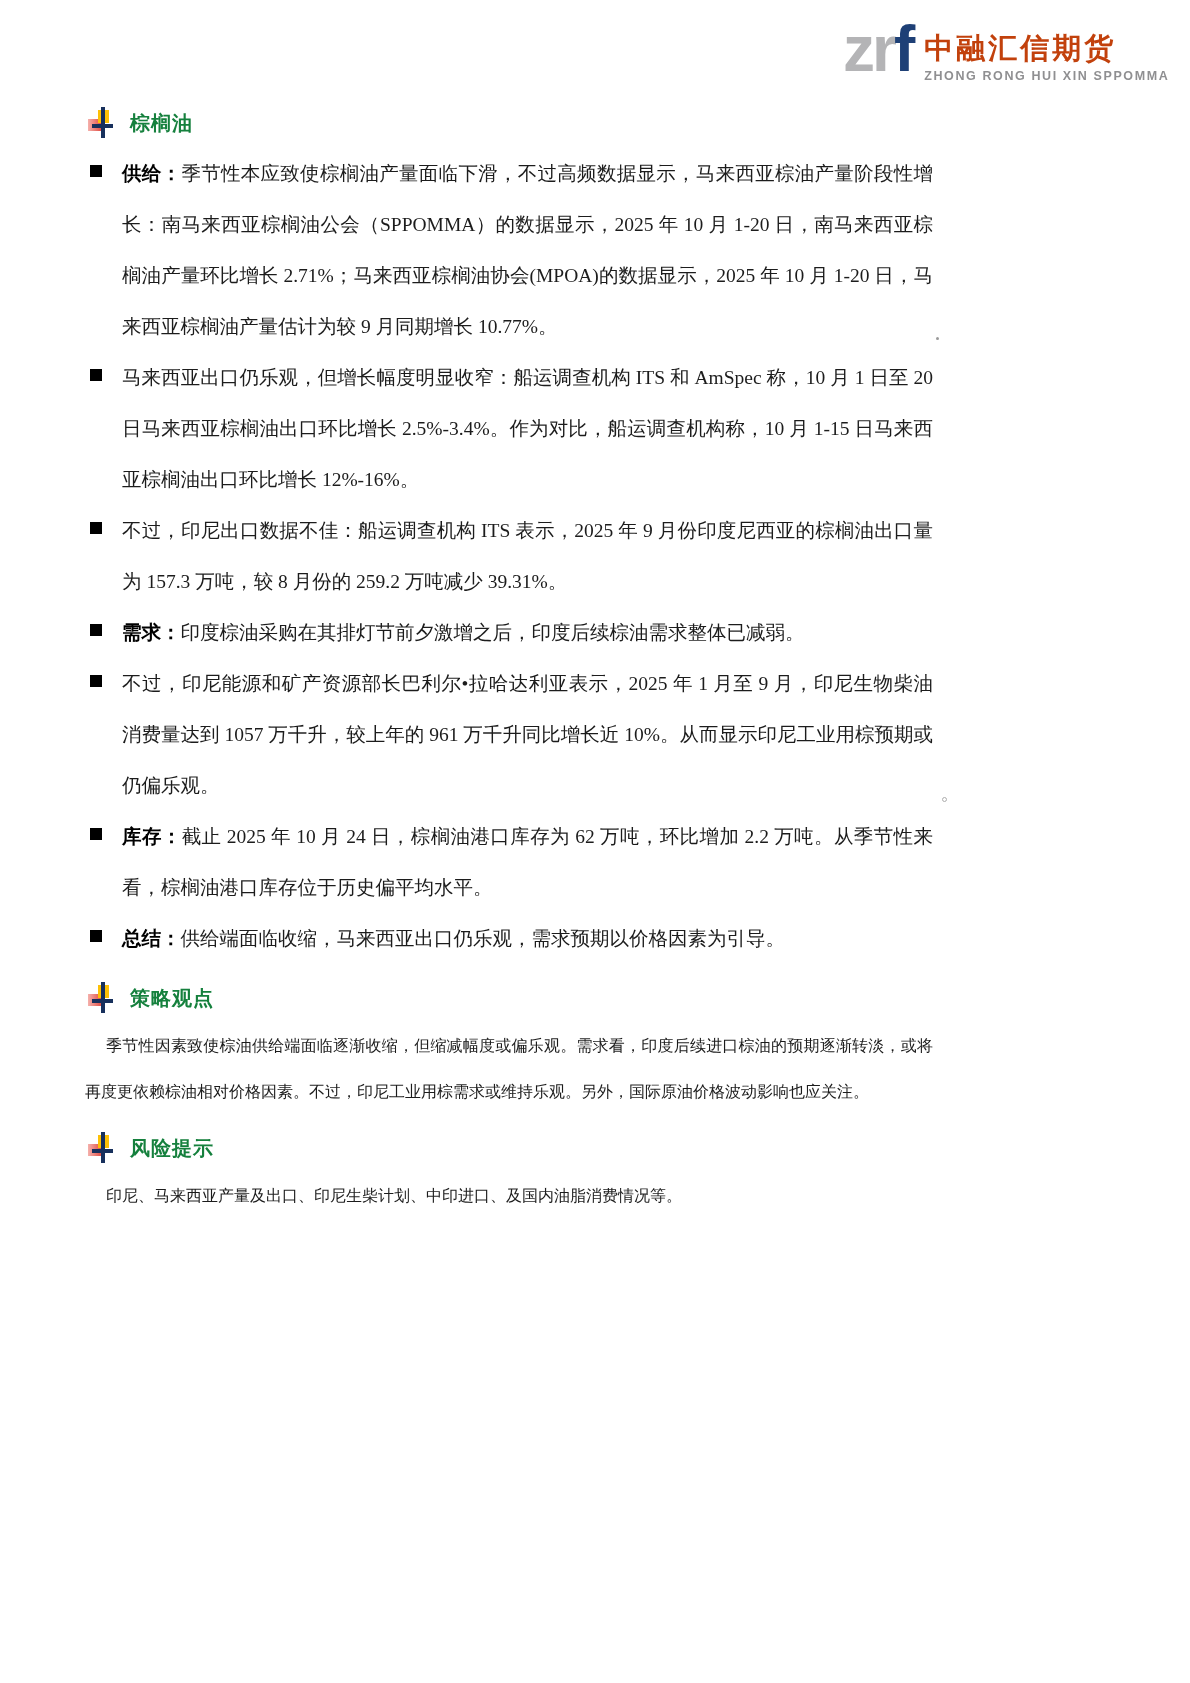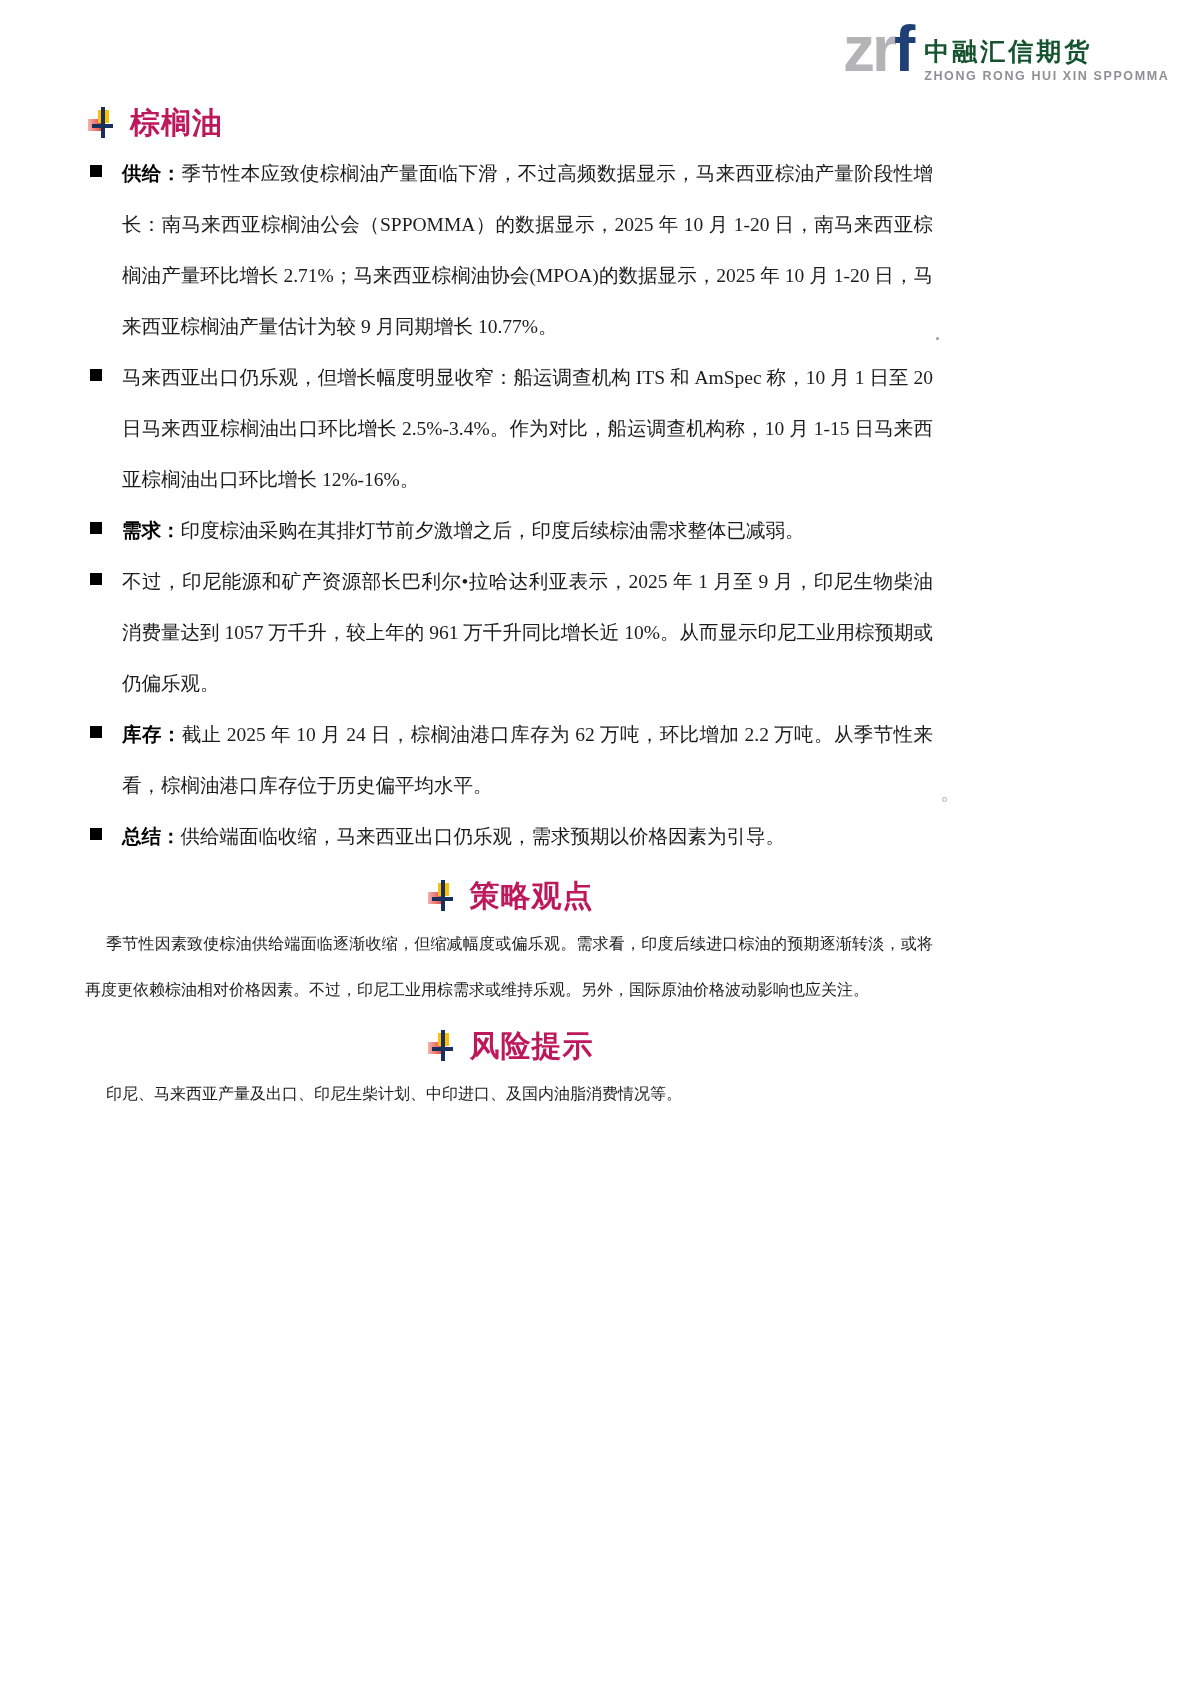--- a/index.html
+++ b/index.html
@@ -16,36 +16,36 @@
   
   .logo { position:absolute; top:20px; left:843px; display:flex; align-items:flex-start; }
   .logo-zrf {
     font-family:"Liberation Sans","DejaVu Sans",sans-serif;
     font-weight:bold; font-size:64px; line-height:58px; letter-spacing:-3px;
   }
   .logo-zr { color:#b4b4b6; }
   .logo-f  { color:#1e4076; }
   .logo-text { display:flex; flex-direction:column; margin-left:12px; margin-top:16px; }
   .logo-cn {
-    font-family:Liberation Sans, sans-serif;
-    font-weight:bold; font-size:25px; line-height:30px; color:#14532d; letter-spacing:3px;
+    font-family:Liberation Mono, monospace;
+    font-weight:bold; font-size:29px; line-height:30px; color:#c2410c; letter-spacing:3px;
   }
   .logo-en {
     font-family:"Liberation Sans","DejaVu Sans",sans-serif;
     font-weight:bold; font-size:12.5px; color:#8f8f91; letter-spacing:1.6px; margin-top:3px;
   }
 
   
   .content { position:absolute; left:88px; top:104px; width:845px; }
 
   .section-header { display:flex; align-items:center; margin:0 0 6px 0; height:38px; }
-  .section-header.mt { margin-top:15px;justify-content:center; }
+  .section-header.mt { margin-top:15px; }
   .sec-title {
     font-family:"Liberation Sans","DejaVu Sans",sans-serif;
-    font-weight:bold; font-size:30px; color:#be185d; margin-left:14px; letter-spacing:1px;
+    font-weight:bold; font-size:20px; color:#15803d; margin-left:14px; letter-spacing:1px;
   }
 
   
   .sec-icon { position:relative; width:28px; height:32px; flex:0 0 28px; }
   .sec-icon .ic-yellow { position:absolute; left:10px; top:3px;  width:11px; height:13px; background:#fdc006; }
   .sec-icon .ic-red    { position:absolute; left:0px;  top:12px; width:16px; height:12px;
                          background:linear-gradient(to left,#dd3a30,#f5b1ac); }
   .sec-icon .ic-vbar   { position:absolute; left:13px; top:0px;  width:4px;  height:31px; background:#17305c; }
   .sec-icon .ic-hbar   { position:absolute; left:4px;  top:17px; width:21px; height:4px;  background:#17305c; }
 
@@ -103,20 +103,23 @@
     </div>
 
     <ul class="bullets">
       <li>
         <span class="sq"></span><span class="b-label">供给：</span><span>季节性本应致使棕榈油产量面临下滑，不过高频数据显示，马来西亚棕油产量阶段性增长：南马来西亚棕榈油公会（SPPOMMA）的数据显示，2025 年 10 月 1-20 日，南马来西亚棕榈油产量环比增长 2.71%；马来西亚棕榈油协会(MPOA)的数据显示，2025 年 10 月 1-20 日，马来西亚棕榈油产量估计为较 9 月同期增长 10.77%。</span>
       </li>
       <li>
         <span class="sq"></span><span class="b-label"></span><span>马来西亚出口仍乐观，但增长幅度明显收窄：船运调查机构 ITS 和 AmSpec 称，10 月 1 日至 20 日马来西亚棕榈油出口环比增长 2.5%-3.4%。作为对比，船运调查机构称，10 月 1-15 日马来西亚棕榈油出口环比增长 12%-16%。</span>
       </li>
       <li>
+        <span class="sq"></span><span class="b-label"></span><span>不过，印尼出口数据不佳：船运调查机构 ITS 表示，2025 年 9 月份印度尼西亚的棕榈油出口量为 157.3 万吨，较 8 月份的 259.2 万吨减少 39.31%。</span>
+      </li>
+      <li>
         <span class="sq"></span><span class="b-label">需求：</span><span>印度棕油采购在其排灯节前夕激增之后，印度后续棕油需求整体已减弱。</span>
       </li>
       <li>
         <span class="sq"></span><span class="b-label"></span><span>不过，印尼能源和矿产资源部长巴利尔•拉哈达利亚表示，2025 年 1 月至 9 月，印尼生物柴油消费量达到 1057 万千升，较上年的 961 万千升同比增长近 10%。从而显示印尼工业用棕预期或仍偏乐观。</span>
       </li>
       <li>
         <span class="sq"></span><span class="b-label">库存：</span><span>截止 2025 年 10 月 24 日，棕榈油港口库存为 62 万吨，环比增加 2.2 万吨。从季节性来看，棕榈油港口库存位于历史偏平均水平。</span>
       </li>
       <li>
         <span class="sq"></span><span class="b-label">总结：</span><span>供给端面临收缩，马来西亚出口仍乐观，需求预期以价格因素为引导。</span>

